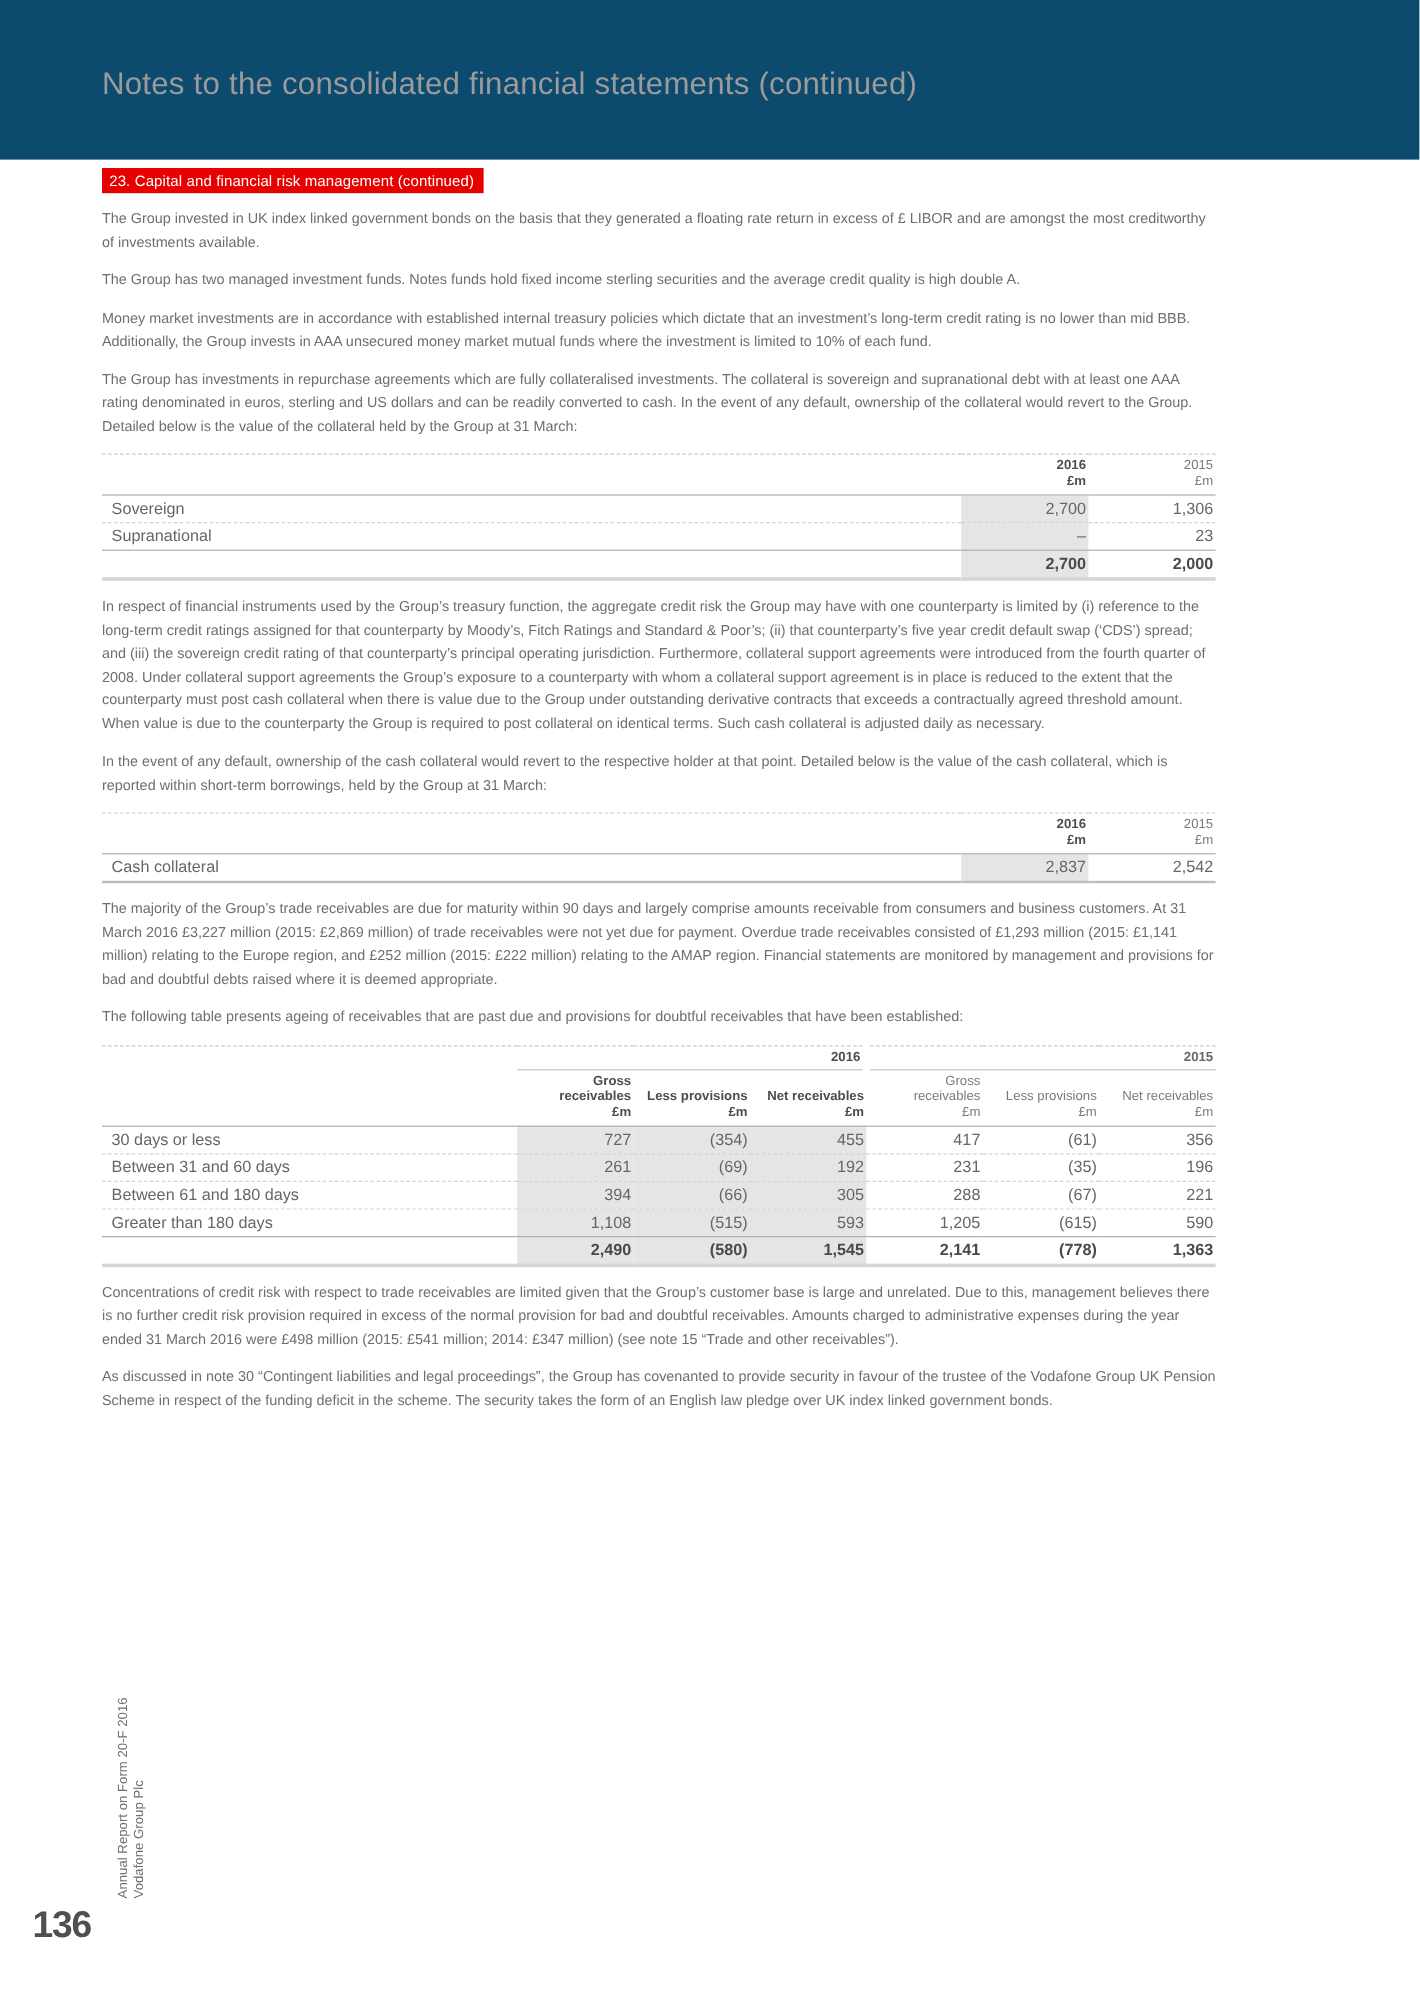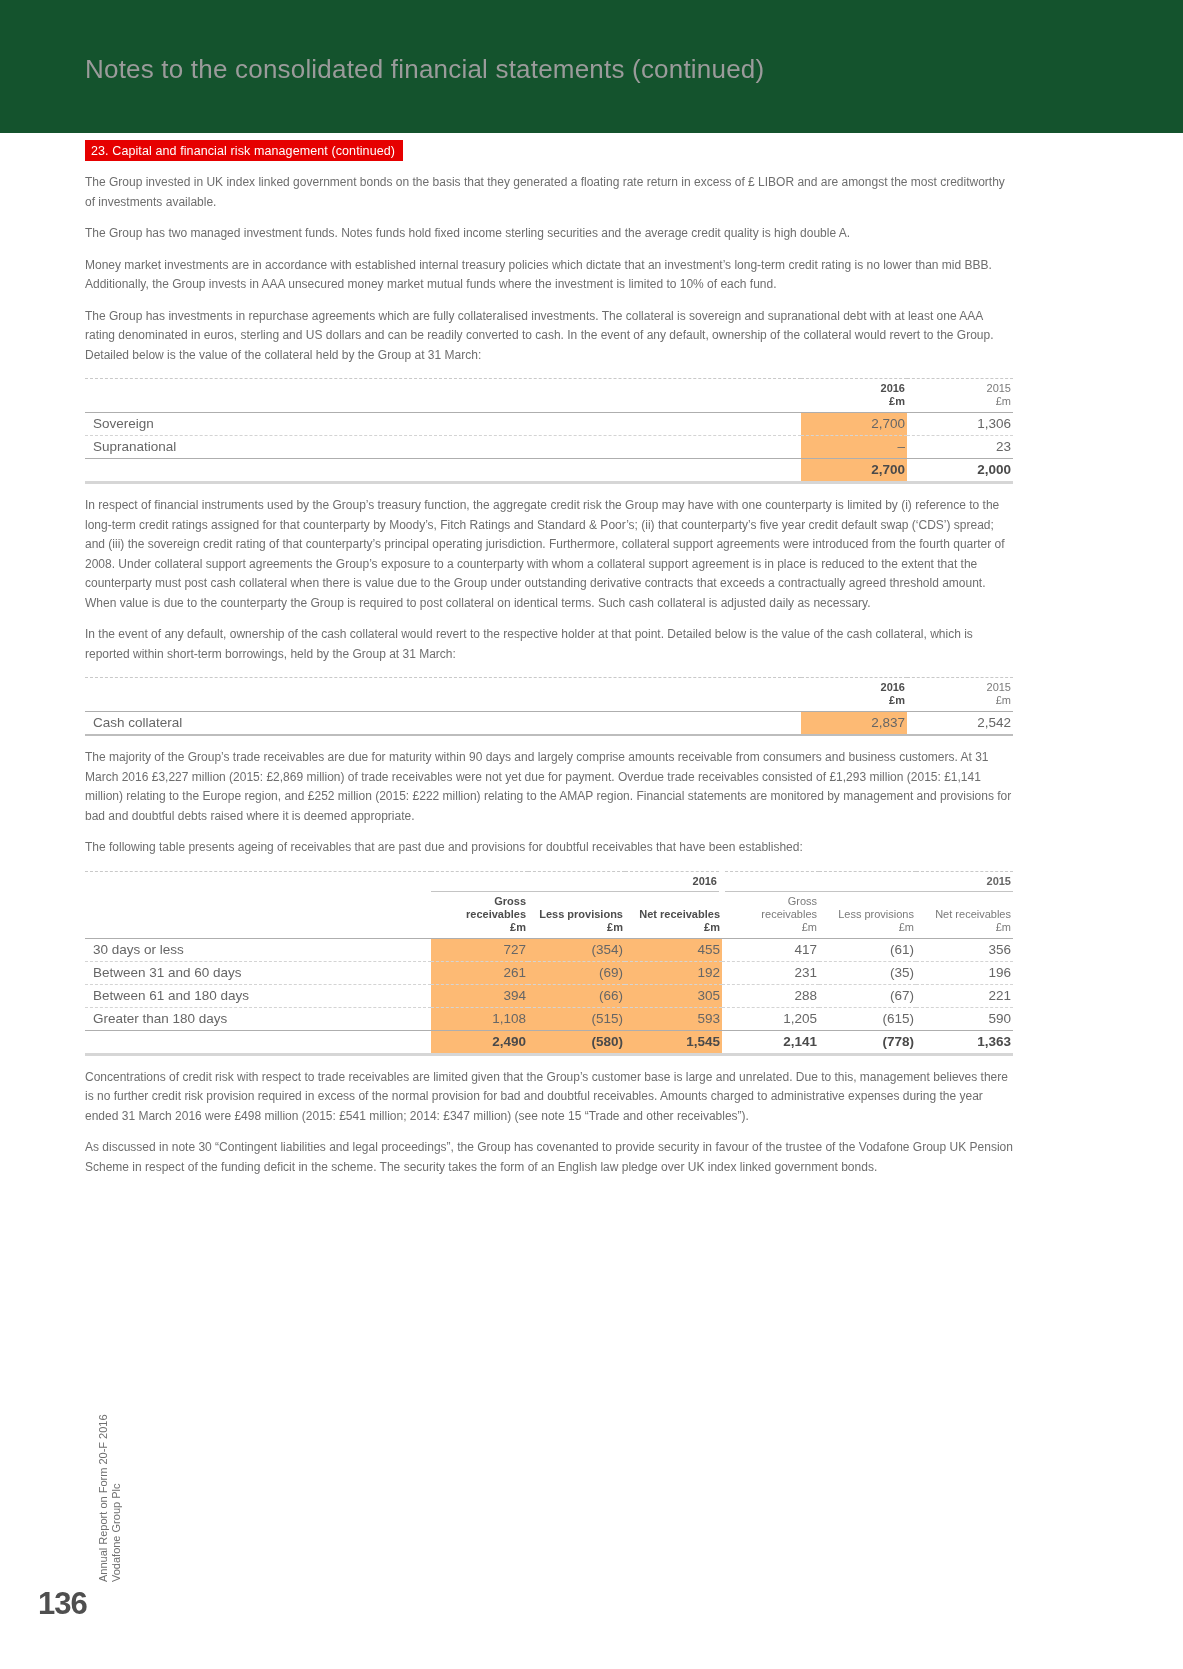--- a/index.html
+++ b/index.html
@@ -2,54 +2,54 @@
 <html><head>
 <meta charset="utf-8">
 <style>
   * { margin:0; padding:0; box-sizing:border-box; }
   html,body { background:#fff; }
   body {
     width:1183px; height:1669px; position:relative;
     font-family:"Liberation Sans", sans-serif;
     color:#6e6e6e; overflow:hidden;
   }
-  .band { background:#14532d; height:133px; width:100%; }
+  .band { background:#0c4a6e; height:133px; width:100%; }
   .page-title {
     padding:54px 0 0 85px; font-size:26px; font-weight:400;
     color:#9b9b9b; letter-spacing:0.2px;
   }
   .content { width:928px; margin-left:85px; }
   .section-heading {
     display:inline-block; color:#fff; font-size:12.5px; font-weight:normal;
     padding:4px 8px 3px 6px; margin-top:7px; letter-spacing:0.1px;
   }
   p.body { font-size:12px; line-height:19.5px; color:#6e6e6e; margin-top:12px; }
 
   table.fin { border-collapse:collapse; width:100%; margin-top:13px; font-size:13.5px; color:#666; }
   table.fin col.w-num { width:106px; }
   table.fin col.w-num6 { width:97px; }
   table.fin col.w-label3 { width:346px; }
   table.fin th, table.fin td { padding:3px 2px 4px 8px; vertical-align:bottom; }
   .num { text-align:right; }
-  .shaded { background:#fdba74; }
+  .shaded { background:#e5e5e5; }
   .hd { font-size:11px; font-weight:normal; color:#7a7a7a; line-height:13px; }
   .hd .yr, .hd .lab, .hd .unit { display:block; }
   .hd-bold { font-weight:bold; color:#4d4d4d; }
   tr.head-row { border-top:1px dashed #c9c9c9; border-bottom:1px solid #aeaeae; }
   tr.year-row { border-top:1px dashed #c9c9c9; }
   th.year-cell { font-size:11px; padding:2px 2px 3px; border-bottom:1px solid #c4c4c4; }
   tr.head-row2 { border-bottom:1px solid #aeaeae; }
   tr.data + tr.data { border-top:1px dashed #d4d4d4; }
   tr.total-row { border-top:1px solid #aeaeae; border-bottom:3px solid #d6d6d6; }
   tr.total-row td { font-weight:bold; color:#4a4a4a; }
   tr.single-row { border-bottom:2px solid #bdbdbd; }
   td.rowlabel { color:#666; }
 
   .page-num {
-    position:absolute; left:38px; top:1586px;
+    position:absolute; left:27px; top:1586px;
     font-size:31px; font-weight:bold; color:#4f4f4f; letter-spacing:-1px;
   }
   .vfooter {
     position:absolute; left:97px; top:1582px;
     transform:rotate(-90deg); transform-origin:0 0;
     font-size:11px; line-height:13px; color:#6f6f6f; white-space:nowrap;
   }
 </style>
 </head>
 <body>

